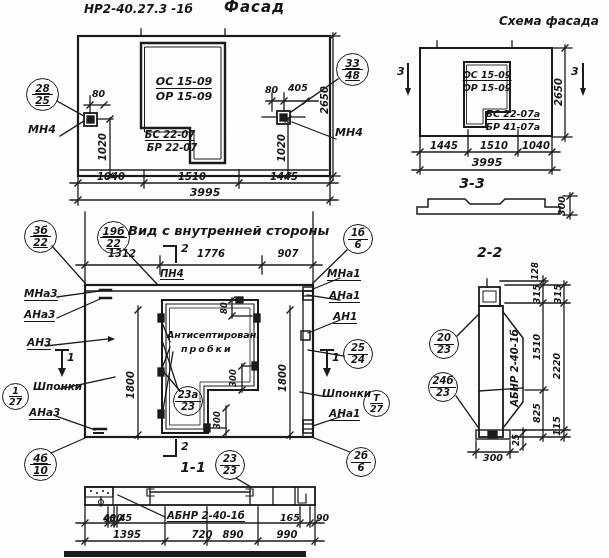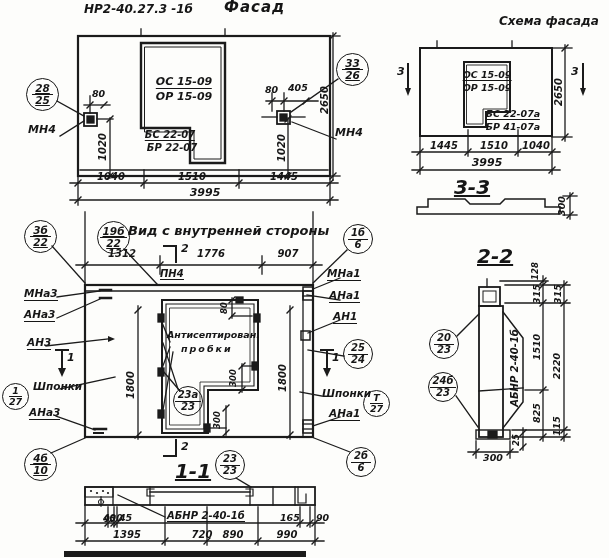--- a/index.html
+++ b/index.html
@@ -6,21 +6,21 @@
   .sheet{position:relative;width:609px;height:558px;background:#fdfdfb;overflow:hidden;
          font-family:"DejaVu Sans",sans-serif;color:#161616;}
   svg.lines{position:absolute;left:0;top:0;}
   .t{position:absolute;white-space:nowrap;font-weight:700;font-style:italic;
      font-size:10.5px;line-height:1.1;color:#161616;}
   .cx{transform:translateX(-50%);}
   .rot{transform:translate(-50%,-50%) rotate(-90deg);}
   .ul{border-bottom:1.5px solid #161616;padding-bottom:0px;}
   .fs8{font-size:8.5px;}.fs9{font-size:9.5px;}.fs10{font-size:10px;}
   .fs11{font-size:11px;}.fs12{font-size:12px;}.fs13{font-size:13px;}
-  .fs14{font-size:20px;text-decoration:underline;}.fs15{font-size:15px;letter-spacing:1px;}
+  .fs14{font-size:14px;}.fs15{font-size:15px;letter-spacing:1px;}
   .balloon{position:absolute;border:1.7px solid #161616;border-radius:50%;
      display:flex;flex-direction:column;align-items:center;justify-content:center;
      width:30px;height:30px;background:transparent;font-weight:700;font-style:italic;
      font-size:10px;line-height:1.05;box-sizing:border-box;}
   .balloon .num{border-bottom:1.4px solid #161616;padding:0 3px;}
   .balloon .den{padding:0 2px;}
   .b28{width:27px;height:27px;font-size:9.5px;}
   .b32{width:33px;height:33px;font-size:10.5px;text-decoration:underline;}
   .sp2{letter-spacing:2px;}
 </style>
@@ -390,21 +390,21 @@
 <div class="t fs9 rot" style="left:557px;top:366px">2220</div>
 <div class="t fs9 rot" style="left:557px;top:426px">115</div>
 <div class="t fs9 cx" style="left:493px;top:453px">300</div>
 
 <div class="balloon b32" style="left:26px;top:78px">
   <span class="num">28</span>
   <span class="den">25</span>
     </div>
 <div class="balloon b32" style="left:336px;top:53px">
   <span class="num">33</span>
-  <span class="den">26</span>
+  <span class="den">48</span>
     </div>
 <div class="balloon b32" style="left:24px;top:220px">
   <span class="num">3б</span>
   <span class="den">22</span>
     </div>
 <div class="balloon b32" style="left:97px;top:221px">
   <span class="num">19б</span>
   <span class="den">22</span>
     </div>
 <div class="balloon" style="left:343px;top:224px">

